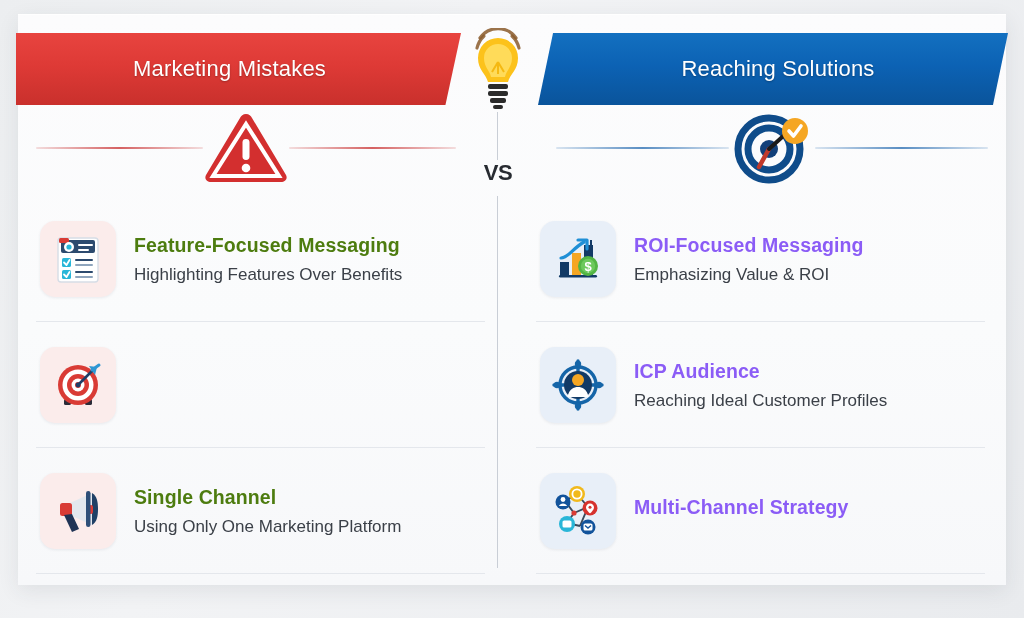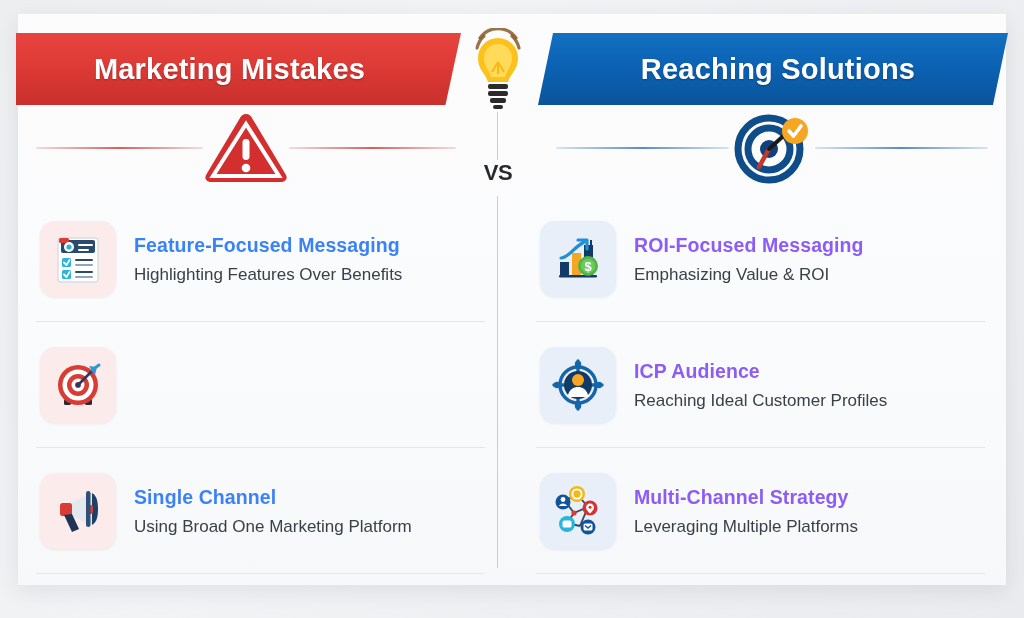--- a/index.html
+++ b/index.html
@@ -36,22 +36,22 @@
   .banner {
     position: absolute;
     top: 33px;
     height: 72px;
     display: flex;
     align-items: center;
     box-shadow: 0 4px 9px rgba(0,0,0,.18);
   }
   .banner-text {
     color: #ffffff;
-    font-size: 29px;
-    font-weight: bold;
+    font-size: 22px;
+    font-weight: normal;
     letter-spacing: .2px;
     text-shadow: 0 1px 2px rgba(0,0,0,.28);
     white-space: nowrap;
   }
   .banner-left {
     left: 16px;
     width: 445px;
     background: linear-gradient(180deg, #e8443f 0%, #de3a36 45%, #c9302c 100%);
     clip-path: polygon(0 0, 100% 0, 96.5% 100%, 0 100%);
     justify-content: center;
@@ -169,21 +169,21 @@
   .icon-bg-blue { background: #e8eff8; }
 
   .item-text { min-width: 0; }
   .item-title {
     font-size: 19.5px;
     font-weight: bold;
     letter-spacing: .1px;
     margin-bottom: 8px;
     white-space: nowrap;
   }
-  .title-red  { color: #3b82f6; }
+  .title-red  { color: #4d7c0f; }
   .title-blue { color: #8b5cf6; }
   .item-sub {
     font-size: 17px;
     color: #3b4048;
     white-space: nowrap;
   }
 </style>
 </head>
 <body>
 
@@ -299,21 +299,21 @@
           <path d="M20 20 L42 10 L42 42 L20 32 Z" fill="#e3e8ee"></path>
           <path d="M42 10 C47 13 48 19 48 26 C48 33 47 39 42 42 Z" fill="#1f4066"></path>
           <rect x="10" y="20" width="12" height="13" rx="2.5" fill="#d93b35"></rect>
           <rect x="38" y="22" width="5" height="9" rx="2" fill="#d93b35"></rect>
           <path d="M14 32 L22 49 L29 46 L22 31 Z" fill="#1f3355"></path>
           <rect x="36" y="8" width="4.5" height="36" rx="2.2" fill="#2e4f78"></rect>
         </svg>
       </div>
       <div class="item-text">
         <div class="item-title title-red">Single Channel</div>
-        <div class="item-sub">Using Broad One Marketing Platform</div>
+        <div class="item-sub">Using Only One Marketing Platform</div>
       </div>
     </div>
 
   </div>
 
   <div class="col col-right">
 
     <div class="item">
       <div class="item-icon icon-bg-blue">
         <svg viewBox="0 0 56 56" width="56" height="56">
@@ -371,18 +371,17 @@
           <circle cx="40" cy="24.2" r="1.5" fill="#d6322e"></circle>
           <circle cx="17" cy="41" r="8" fill="#29b6d8"></circle>
           <rect x="12.5" y="37.5" width="9" height="7" rx="1.6" fill="#ffffff"></rect>
           <circle cx="38" cy="44" r="7.5" fill="#12539b"></circle>
           <rect x="33.5" y="40.5" width="9" height="7" rx="1.6" fill="#ffffff"></rect>
           <path d="M35 42.5 L38 45 L41 42.5" fill="none" stroke="#12539b" stroke-width="1.5"></path>
         </svg>
       </div>
       <div class="item-text">
         <div class="item-title title-blue">Multi-Channel Strategy</div>
-        <div class="item-sub">Leveraging Multiple Platforms</div>
       </div>
     </div>
 
   </div>
 </div>
 
 </body></html>

